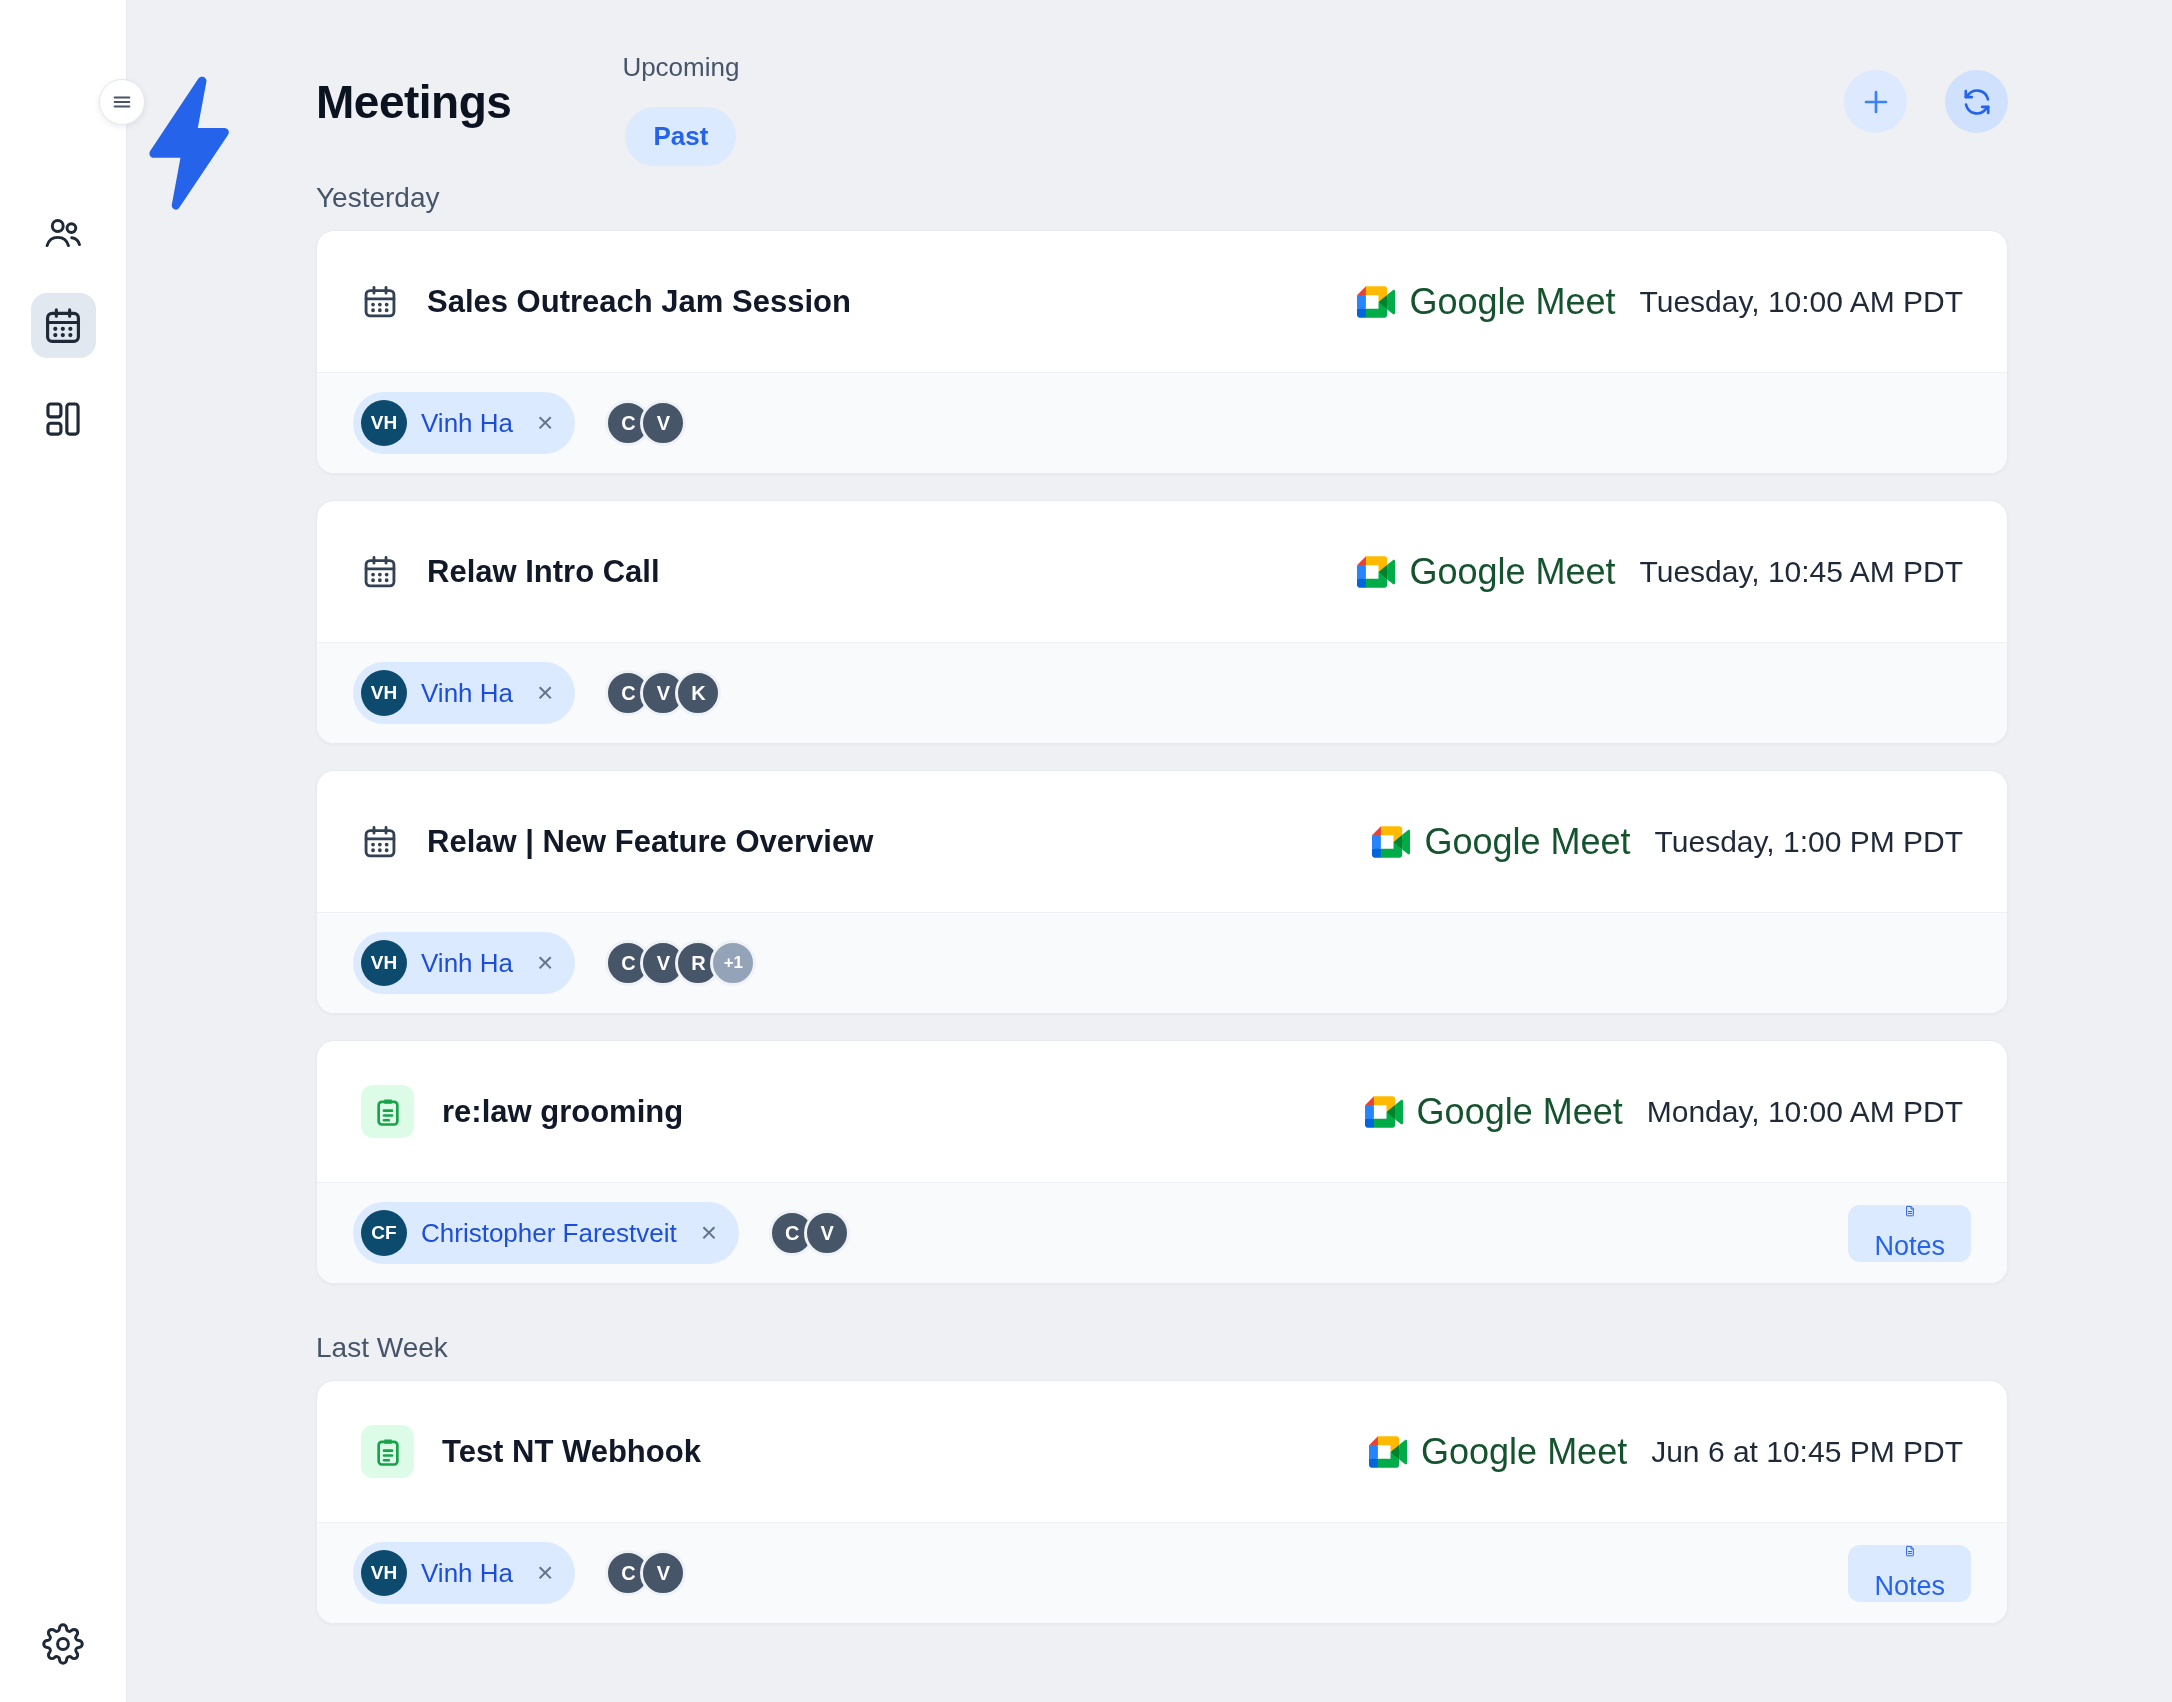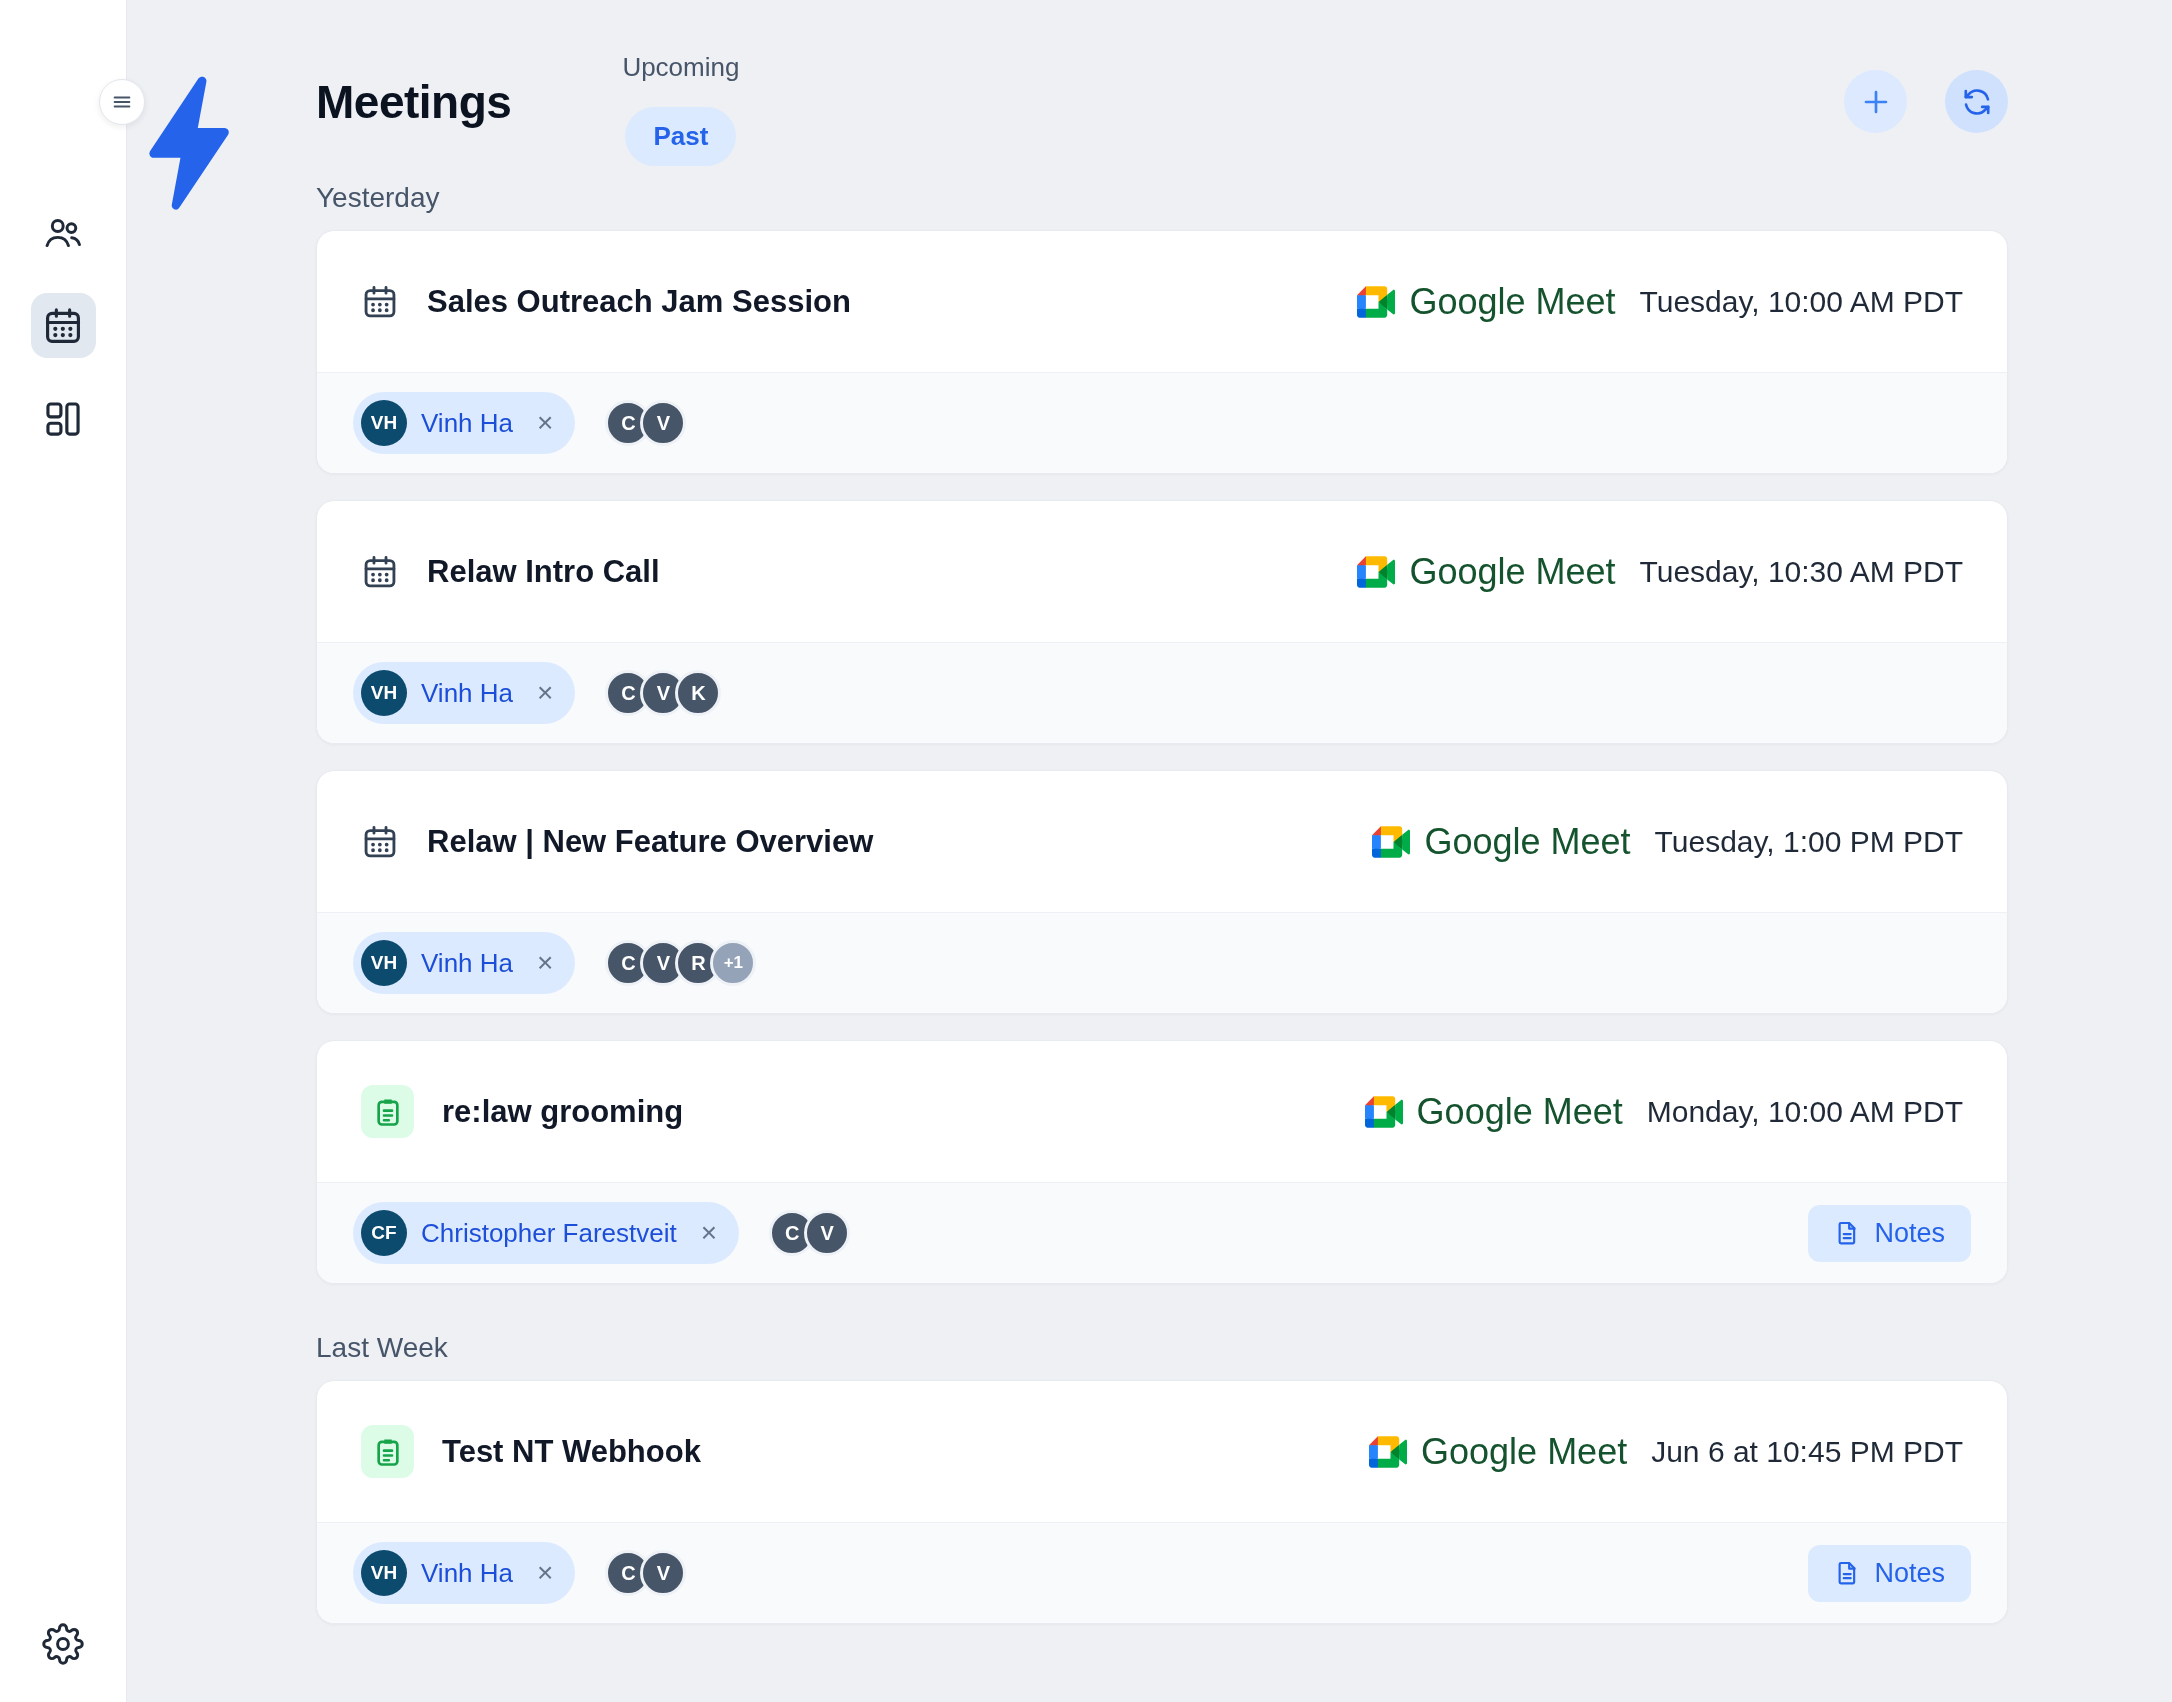--- a/index.html
+++ b/index.html
@@ -110,20 +110,21 @@
     font-size:20px; font-weight:700; display:flex; align-items:center; justify-content:center;
     border:3px solid #eef2f6; margin-left:-11px;
   }
   .av:first-child { margin-left:0; }
   .av.more { background:#94a3b8; font-size:17px; }
   .notes-btn {
     margin-left:auto; display:flex; align-items:center; gap:14px;
     background:#dbeafe; color:#2563eb; border:none; border-radius:12px;
     height:57px; padding:0 26px; font-size:27px; font-weight:500; cursor:pointer;
     font-family:inherit;
+    flex-direction:column;
   }
   .notes-btn svg { width:26px; height:26px; }
 
   .sprite { position:absolute; width:0; height:0; overflow:hidden; }
 </style>
 </head>
 <body>
 
 <svg class="sprite" xmlns="http://www.w3.org/2000/svg">
   <symbol id="i-logo" viewBox="0 0 24 24">
@@ -287,21 +288,21 @@
           </span>
         <span class="m-title">Relaw Intro Call</span>
       </div>
       <div class="head-right">
         <span class="meet-icon">
             <svg viewBox="0 0 38 32" width="38" height="32">
               <use href="#i-meet"></use>
             </svg>
           </span>
         <span class="provider">Google Meet</span>
-        <span class="m-time">Tuesday, 10:30 AM PDT</span>
+        <span class="m-time">Tuesday, 10:45 AM PDT</span>
       </div>
     </div>
     <div class="card-foot">
       <div class="chip">
         <span class="chip-avatar">VH</span>
         <span class="chip-name">Vinh Ha</span>
         <span class="chip-x">×</span>
       </div>
       <div class="avatars">
         <span class="av">C</span>

